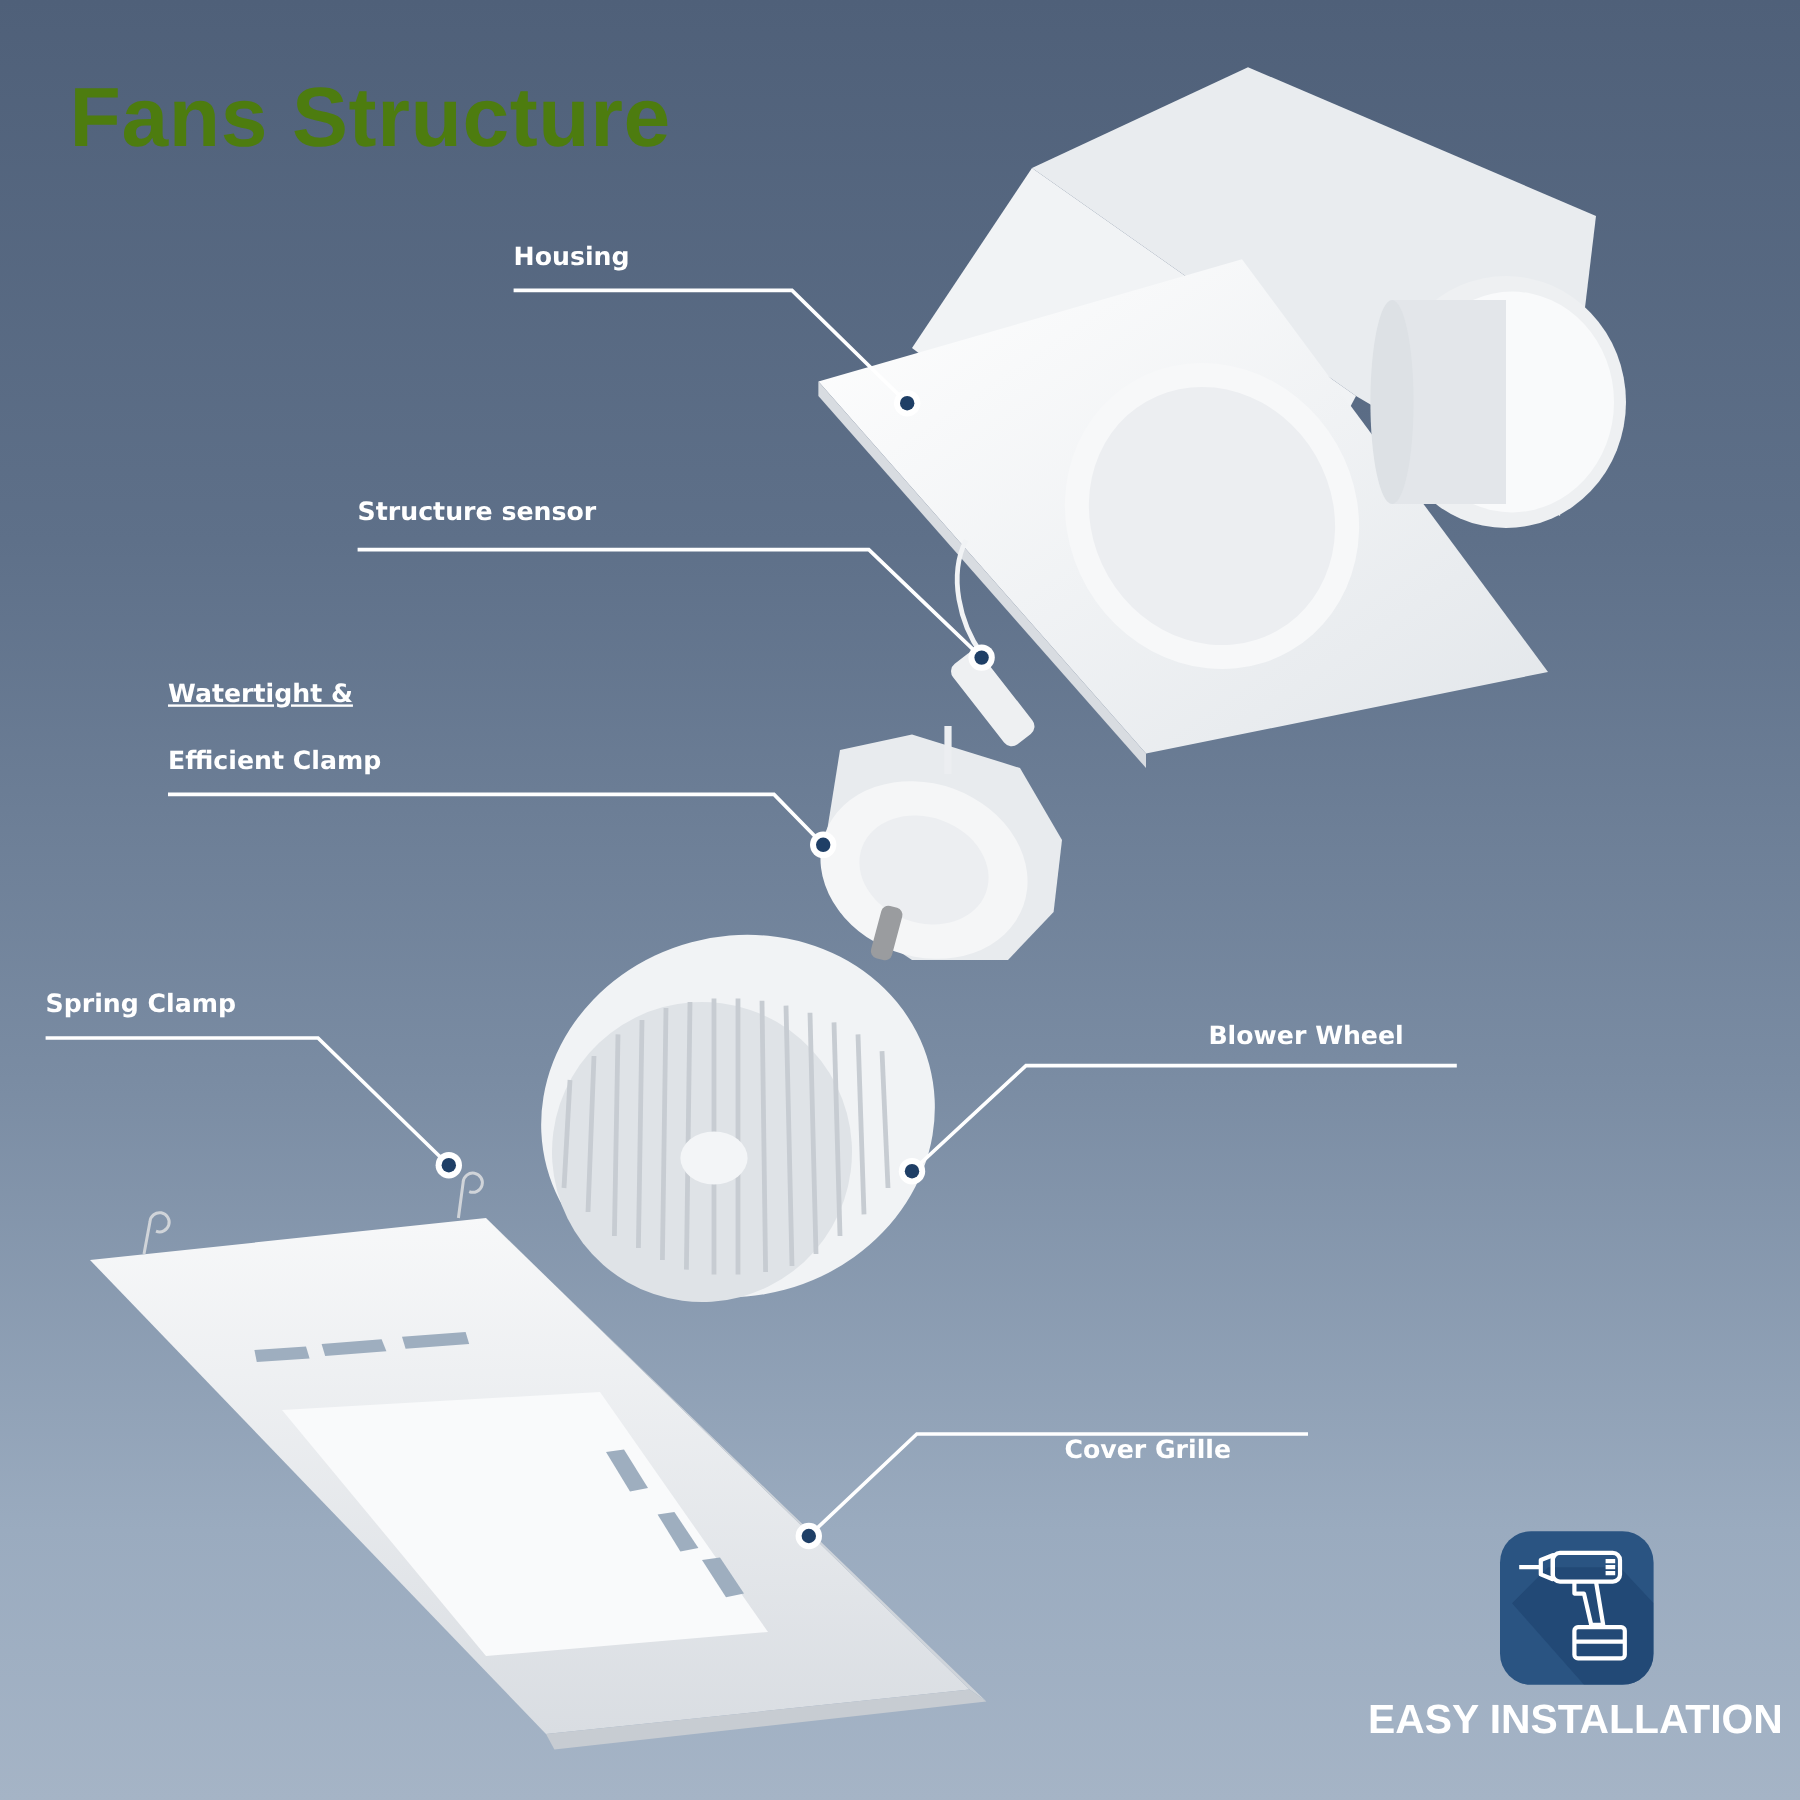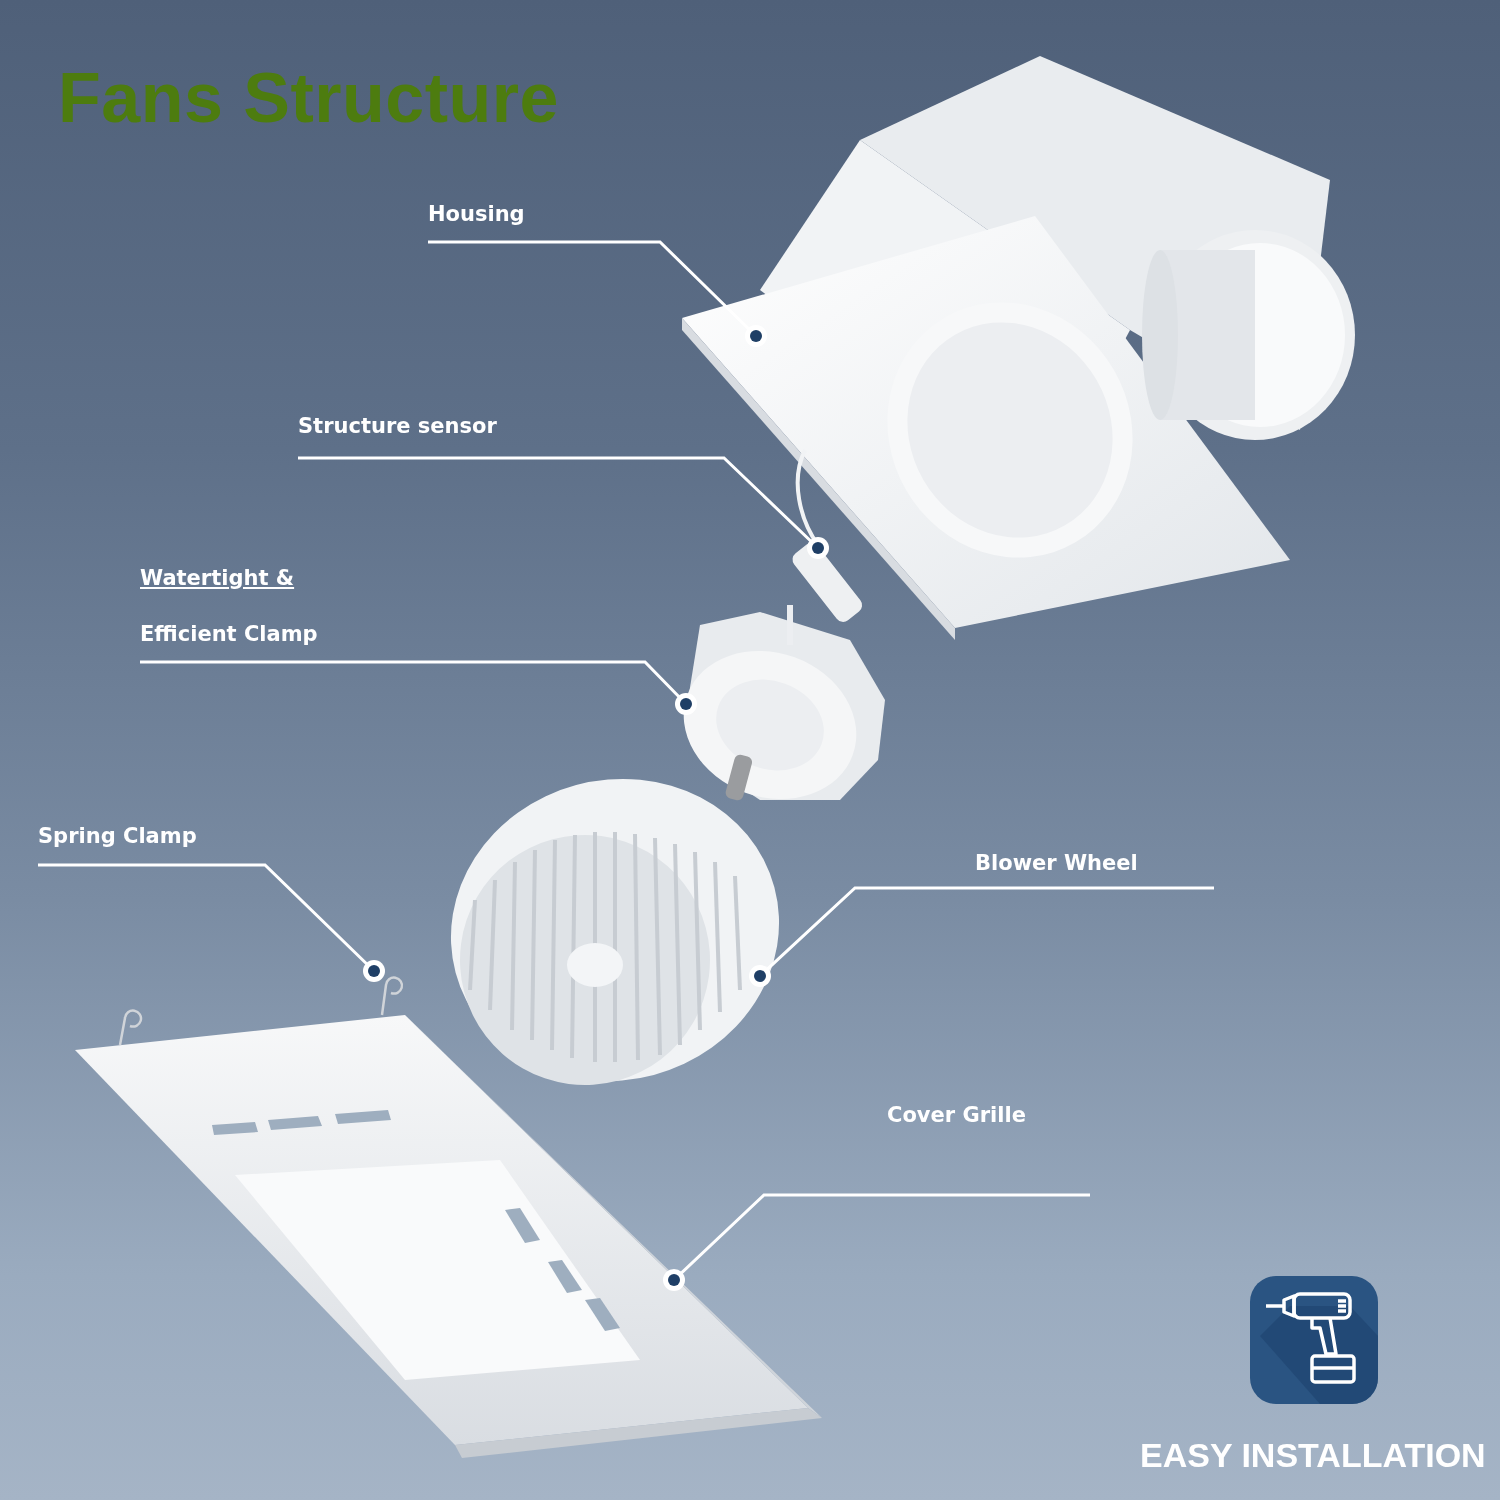--- a/index.html
+++ b/index.html
@@ -19,21 +19,21 @@
     white-space:nowrap;
   }
   svg.overlay { position:absolute; left:0; top:0; }
   .badge {
     position:absolute; left:1250px; top:1276px; width:128px; height:128px;
     border-radius:26px; background:#2a5482; overflow:hidden;
   }
   .badge-caption {
     position:absolute; left:1140px; top:1414px;
     font-family:"Liberation Sans", sans-serif; font-weight:bold;
-    font-size:34px; color:#ffffff; white-space:nowrap;margin-top:22px;
+    font-size:34px; color:#ffffff; white-space:nowrap;
   }
 </style>
 </head>
 <body>
 
 <svg class="overlay" width="1500" height="1500" viewBox="0 0 1500 1500">
   <defs>
     <linearGradient id="white1" x1="0" y1="0" x2="1" y2="1">
       <stop offset="0" stop-color="#ffffff"></stop>
       <stop offset="1" stop-color="#e2e6ea"></stop>
@@ -147,22 +147,22 @@
   </g>
 </svg>
 
 <div class="title">Fans Structure</div>
 
 <div class="label" style="left:428px; top:186px;">Housing</div>
 <div class="label" style="left:298px; top:398px;">Structure sensor</div>
 <div class="label" style="left:140px; top:550px;text-decoration:underline;">Watertight &amp;</div>
 <div class="label" style="left:140px; top:606px;">Efficient Clamp</div>
 <div class="label" style="left:38px; top:808px;">Spring Clamp</div>
-<div class="label" style="left:975px; top:835px;text-align:right;">Blower Wheel</div>
-<div class="label" style="left:887px; top:1087px;">Cover Grille</div>
+<div class="label" style="left:1007px; top:835px;text-align:right;">Blower Wheel</div>
+<div class="label" style="left:887px; top:1180px;">Cover Grille</div>
 
 <div class="badge">
   <svg width="128" height="128" viewBox="0 0 128 128">
     <polygon points="40,30 100,30 128,60 128,128 70,128 10,60" fill="#1f4470" opacity="0.7"></polygon>
     <g stroke="#ffffff" stroke-width="3.5" fill="none" stroke-linejoin="round">
       <line x1="16" y1="30" x2="34" y2="30"></line>
       <path d="M34,24 L44,20 L44,40 L34,36 Z"></path>
       <rect x="44" y="18" width="56" height="24" rx="6"></rect>
       <line x1="88" y1="25" x2="96" y2="25"></line>
         <line x1="88" y1="30" x2="96" y2="30"></line>

